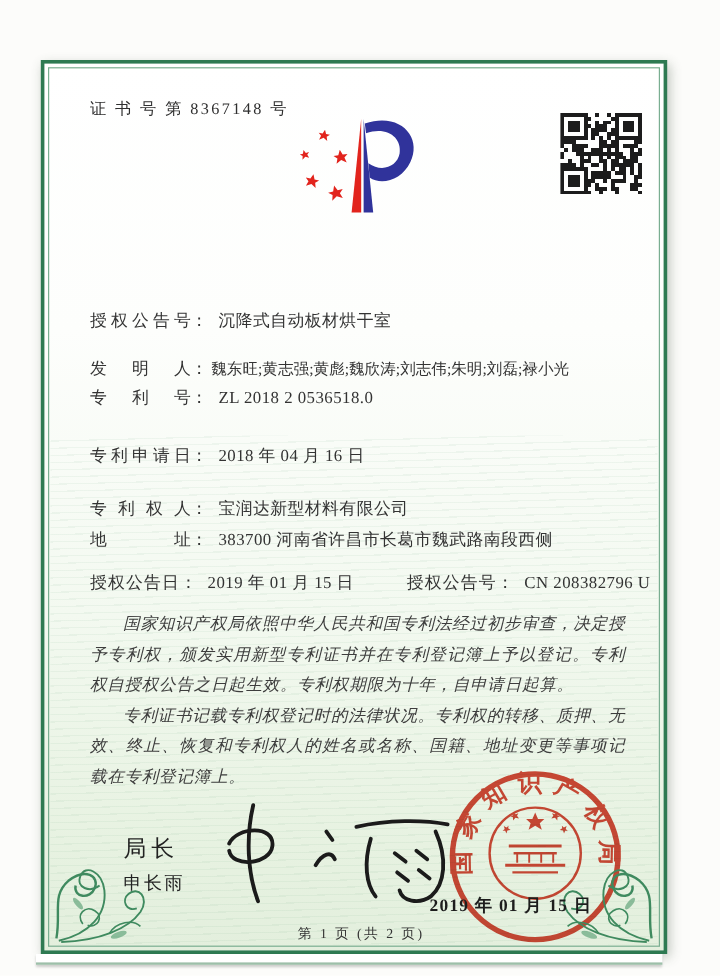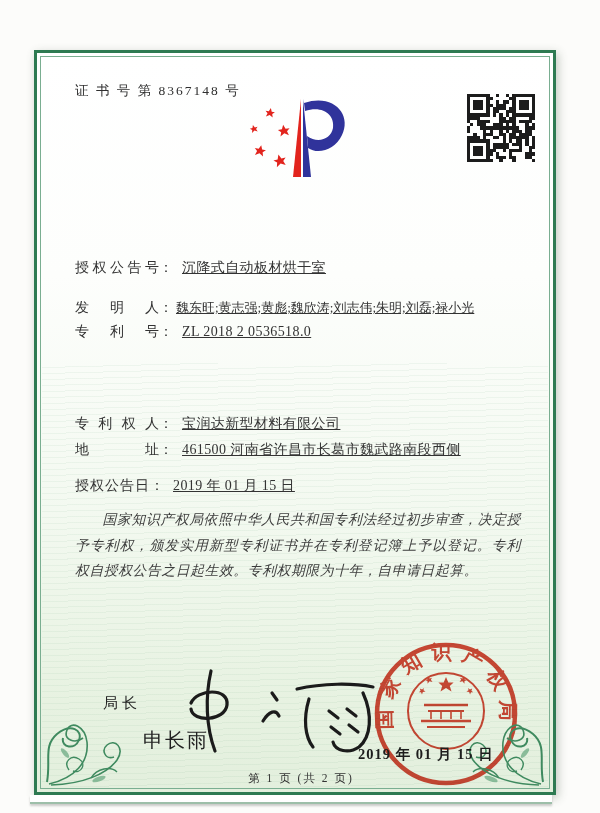--- a/index.html
+++ b/index.html
@@ -22,33 +22,33 @@
   }
   .cert-no{position:absolute;left:38px;top:29px;font-size:13.5px;letter-spacing:2px;color:#2f2f2f;}
   .logo{position:absolute;left:201px;top:36px;width:120px;height:92px;}
   .qr{position:absolute;left:430px;top:41px;width:68px;height:68px;}
   .title{
     position:absolute;left:0;right:0;top:135px;text-align:center;
     font-size:31px;letter-spacing:7px;color:#161616;font-weight:600;
   }
   .row{position:absolute;left:38px;right:24px;font-size:14px;color:#333;white-space:nowrap;}
   .lbl{display:inline-block;width:84px;text-align:justify;text-align-last:justify;color:#333;}
-  .val{margin-left:9px;letter-spacing:.4px;text-decoration:underline;}
+  .val{margin-left:9px;letter-spacing:.4px;}
   .r1{top:206px}.r2{top:246px}.r3{top:270px}.r4{top:318px}.r5{top:362px}.r6{top:388px}
   .r2 .val{font-size:13px;margin-left:3px;letter-spacing:0;}
   .auth{top:424px;display:flex;gap:44px;}
   .auth .pair{white-space:nowrap;}
   .auth .alabel{letter-spacing:1px;}
   .paras{position:absolute;left:38px;right:32px;top:454px;}
   .paras p{
     margin:0;font-size:13.8px;line-height:25.5px;color:#3d3d3d;
     text-indent:2em;text-align:justify;font-style:italic;letter-spacing:.6px;
   }
-  .signer-title{position:absolute;left:66px;top:641px;font-size:15px;letter-spacing:4px;color:#222;}
-  .signer-name{position:absolute;left:66px;top:674px;font-size:20px;letter-spacing:2px;color:#222;margin-left:40px;}
+  .signer-title{position:absolute;left:66px;top:641px;font-size:19px;letter-spacing:4px;color:#222;}
+  .signer-name{position:absolute;left:66px;top:674px;font-size:15px;letter-spacing:2px;color:#222;}
   .sig{position:absolute;left:140px;top:610px;width:200px;height:92px;}
   .seal{position:absolute;left:334px;top:586px;width:150px;height:150px;mix-blend-mode:multiply;opacity:.95;}
   .seal-date{
     position:absolute;left:321px;top:692px;font-size:14.5px;color:#1d1d1d;
     letter-spacing:1px;font-weight:600;z-index:5;
   }
   .footer{position:absolute;left:0;right:0;top:718px;text-align:center;font-size:11.5px;letter-spacing:2px;color:#333;margin-left:12px;}
   .orn{position:absolute;bottom:4px;width:110px;height:160px;pointer-events:none;}
   .orn.left{left:4px;}
   .orn.right{right:4px;transform:scaleX(-1);}
@@ -349,35 +349,42 @@
 
   <div class="row r1">
     <span class="lbl">授权公告号</span><span>：</span><span class="val">沉降式自动板材烘干室</span>
   </div>
   <div class="row r2">
     <span class="lbl">发明人</span><span>：</span><span class="val">魏东旺;黄志强;黄彪;魏欣涛;刘志伟;朱明;刘磊;禄小光</span>
   </div>
   <div class="row r3">
     <span class="lbl">专利号</span><span>：</span><span class="val">ZL 2018 2 0536518.0</span>
   </div>
+  <div class="row r4">
+    <span class="lbl">专利申请日</span><span>：</span><span class="val">2018 年 04 月 16 日</span>
+  </div>
   <div class="row r5">
     <span class="lbl">专利权人</span><span>：</span><span class="val">宝润达新型材料有限公司</span>
   </div>
   <div class="row r6">
-    <span class="lbl">地址</span><span>：</span><span class="val">461500 河南省许昌市长葛市魏武路南段西侧</span>
+    <span class="lbl">地址</span><span>：</span><span class="val">383700 河南省许昌市长葛市魏武路南段西侧</span>
   </div>
 
   <div class="row auth">
     <span class="pair">
       <span class="alabel">授权公告日</span><span>：</span><span class="val">2019 年 01 月 15 日</span>
     </span>
+    <span class="pair">
+      <span class="alabel">授权公告号</span><span>：</span><span class="val">CN 208382796 U</span>
+    </span>
   </div>
 
   <div class="paras">
     <p>国家知识产权局依照中华人民共和国专利法经过初步审查，决定授予专利权，颁发实用新型专利证书并在专利登记簿上予以登记。专利权自授权公告之日起生效。专利权期限为十年，自申请日起算。</p>
+    <p>专利证书记载专利权登记时的法律状况。专利权的转移、质押、无效、终止、恢复和专利权人的姓名或名称、国籍、地址变更等事项记载在专利登记簿上。</p>
   </div>
 
   <div class="signer-title">局长</div>
   <div class="signer-name">申长雨</div>
 
   <svg class="sig" viewBox="0 0 200 92">
     <g fill="none" stroke="#1b1b1b" stroke-width="3.2" stroke-linecap="round">
       <path d="M34,8 C28,34 29,64 38,88"></path>
       <path d="M14,40 C20,26 52,24 50,42 C48,58 16,60 14,46"></path>
       <path d="M95,30 l5,7"></path>

